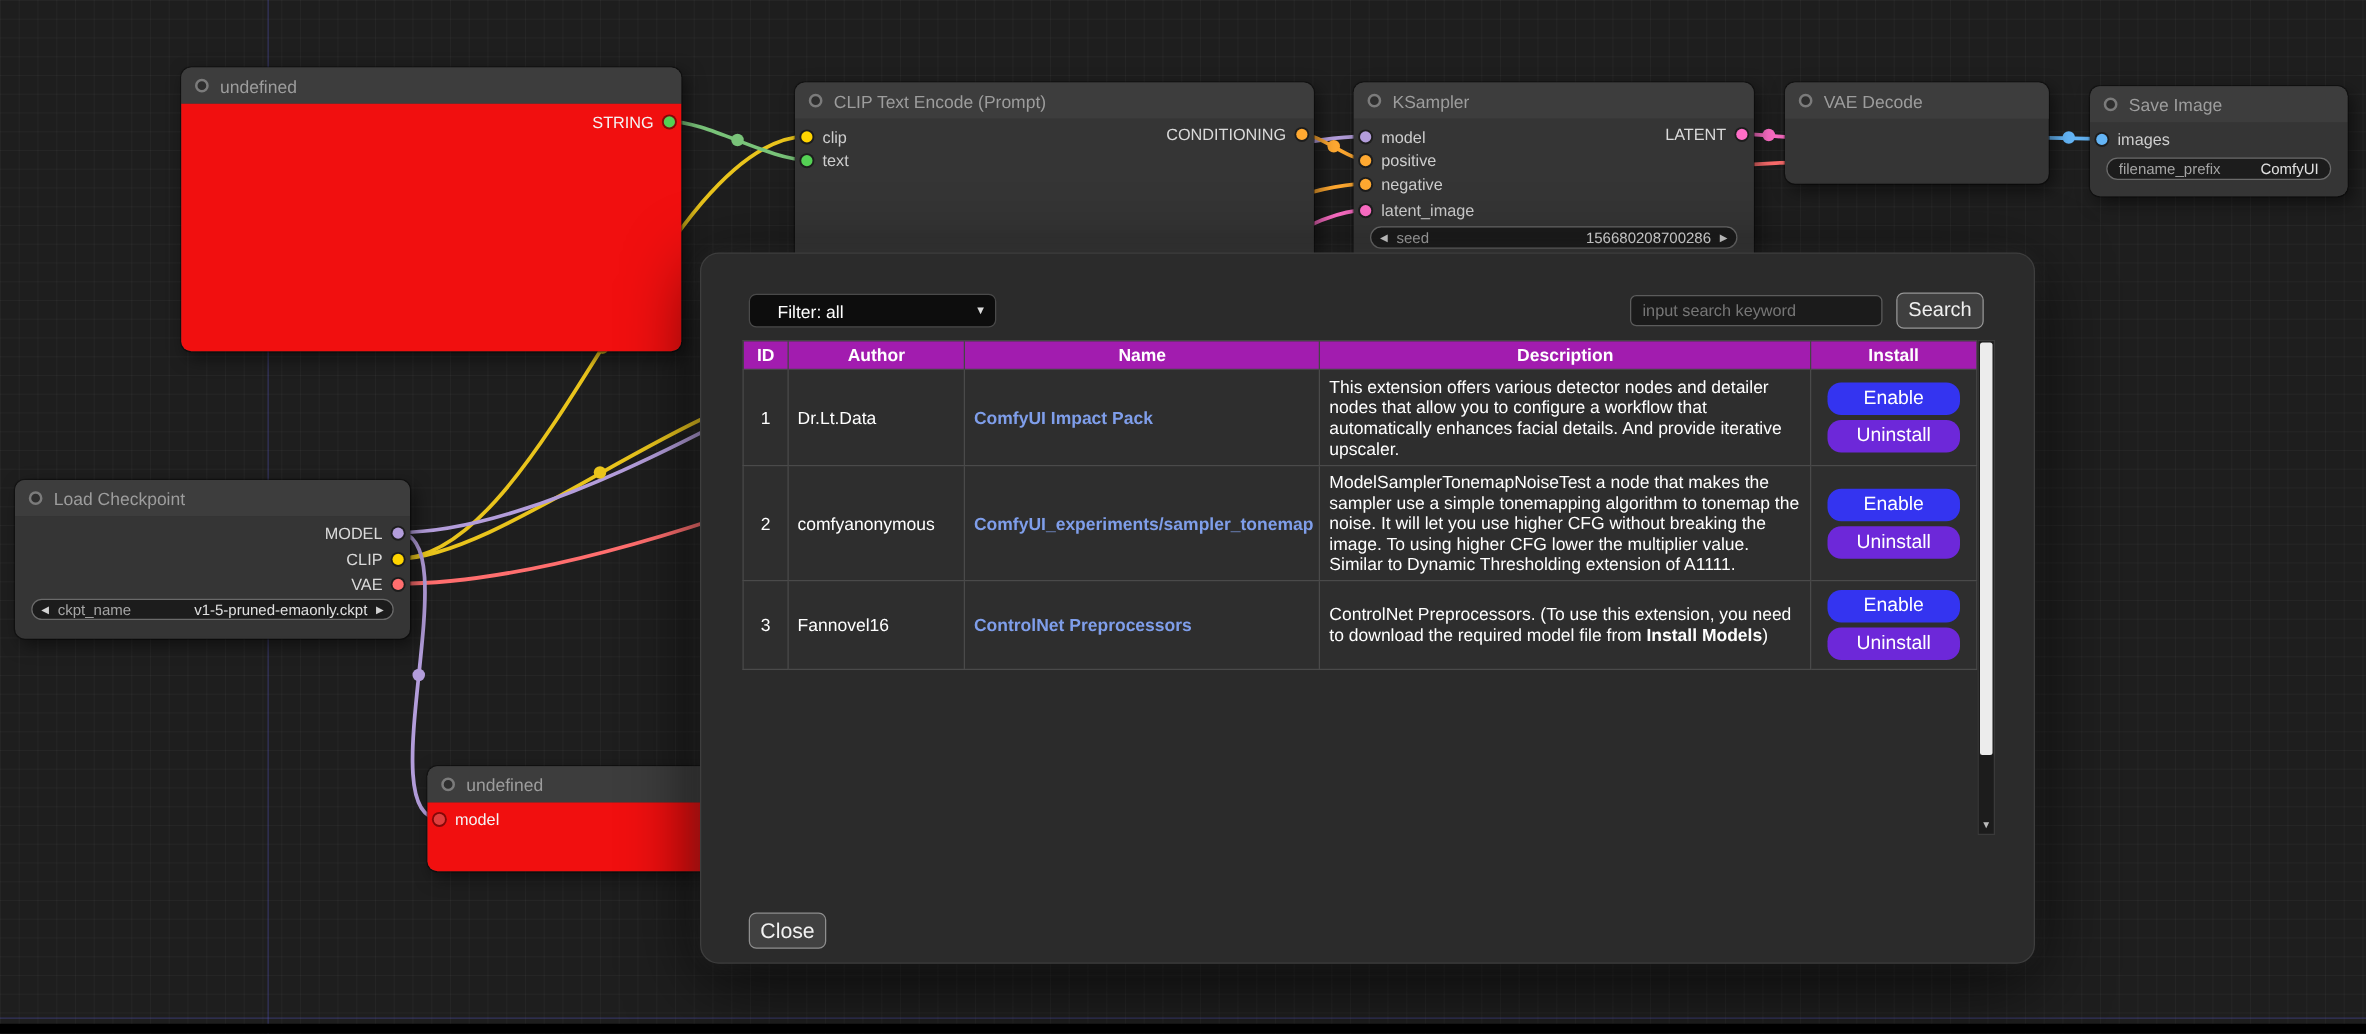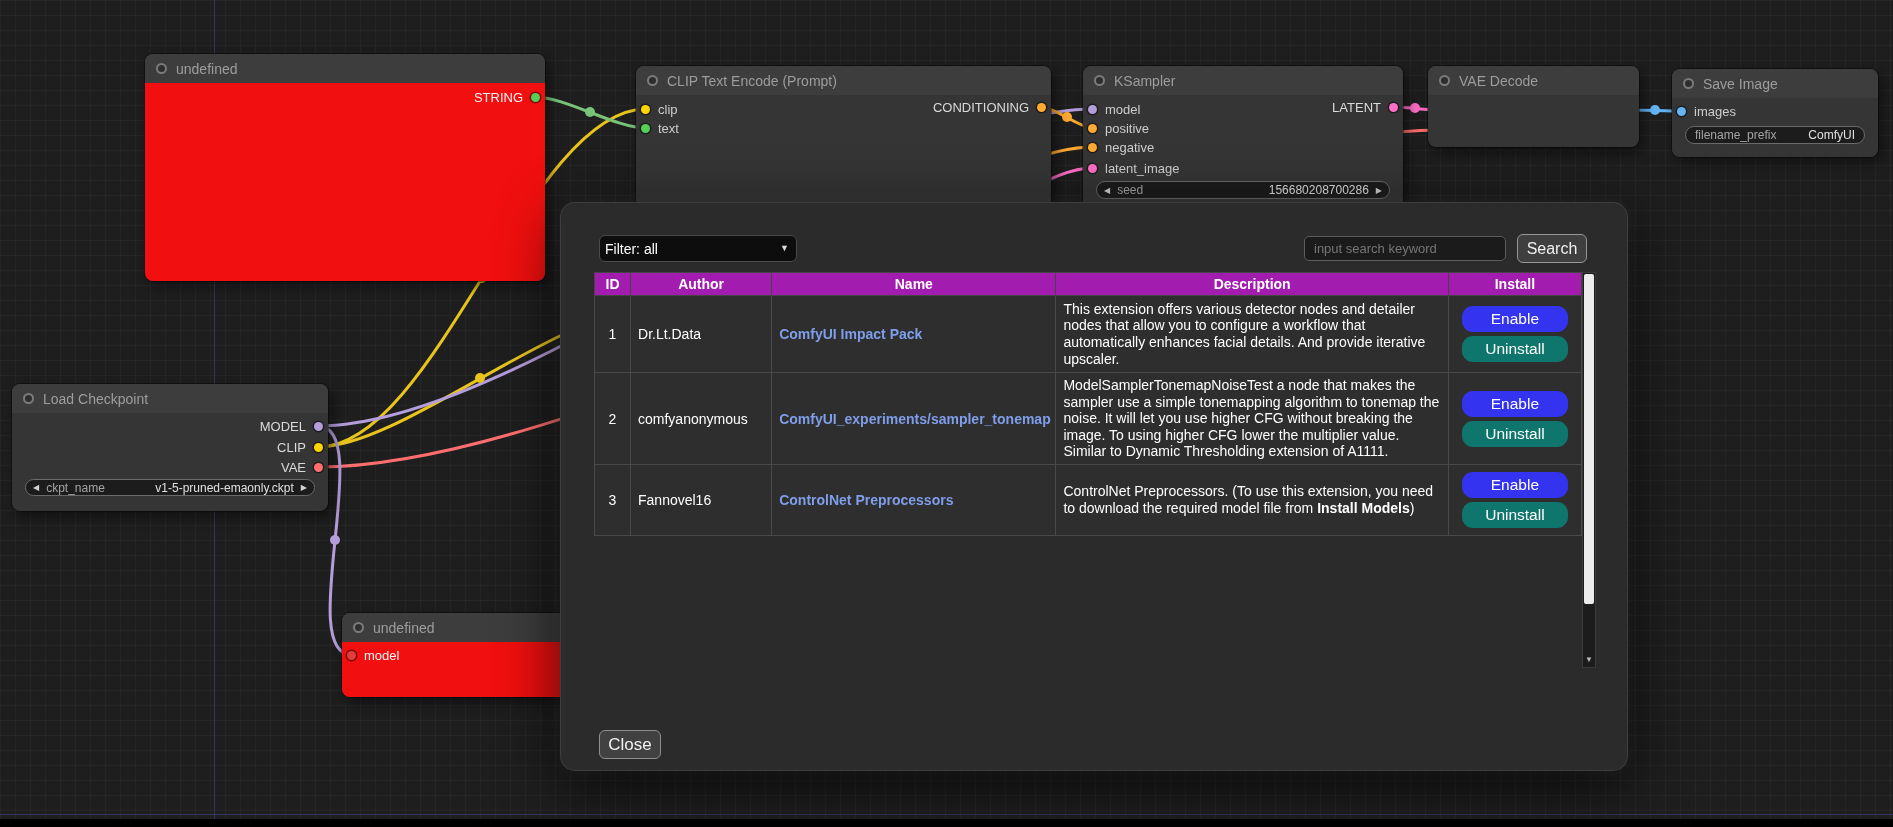--- a/index.html
+++ b/index.html
@@ -46,39 +46,39 @@
   .widget .wvalue{margin-left:auto;margin-right:7px;color:#e0e0e0;}
   .widget.noarrows .wlabel{margin-left:2px;}
   .widget.noarrows .wvalue{margin-right:2px;}
 
   
   .manager{position:absolute;left:561px;top:203px;width:1066px;height:567px;background:#2b2b2b;
            border-radius:14px;color:#fff;z-index:10;
            box-shadow:0 0 0 1px #3e3e3e, 0 0 22px rgba(255,255,255,.06), 0 14px 60px rgba(0,0,0,.75);}
   .mgr-filter-wrap{position:absolute;left:38px;top:32px;width:198px;height:27px;}
   .mgr-filter{width:100%;height:100%;background:#0d0d0d;color:#fff;border:1px solid #4a4a4a;border-radius:6px;
-              font-size:14px;padding:0 22px 0 5px;-webkit-appearance:none;appearance:none;font-family:inherit;}
+              font-size:14px;padding:0 22px 0 22px;-webkit-appearance:none;appearance:none;font-family:inherit;}
   .mgr-caret{position:absolute;right:8px;top:8px;font-size:9px;color:#ddd;pointer-events:none;}
   .mgr-search{position:absolute;right:121px;top:33px;width:202px;height:25px;background:#1b1b1b;border:1px solid #5c5c5c;
               border-radius:5px;color:#ddd;font-size:13px;padding:0 9px;box-sizing:border-box;font-family:inherit;}
   .mgr-search::placeholder{color:#767676;}
   .mgr-search-btn{position:absolute;right:40px;top:31px;width:70px;height:29px;background:#3f3f3f;border:1px solid #979797;
                   border-radius:6px;color:#f0f0f0;font-size:16px;cursor:pointer;font-family:Liberation Sans, sans-serif;}
   .mgr-table{position:absolute;left:33px;top:69px;width:988px;border-collapse:collapse;table-layout:fixed;}
   .mgr-table th{background:#a21caf;color:#fff;font-weight:bold;font-size:14px;border:1px solid #454545;padding:3px;height:16px;}
   .mgr-table td{border:1px solid #4a4a4a;font-size:14px;background:#2e2e2e;padding:3px 7px;vertical-align:middle;color:#fff;}
   tr.r0{height:77px}tr.r1{height:92px}tr.r2{height:66px}
   .c-id{text-align:center;}
   .c-name a{color:#7f9eea;font-weight:bold;text-decoration:none;cursor:pointer;}
   .c-desc{font-size:13px;line-height:1.18;padding:2px 7px;}
   .c-install{text-align:center;padding:2px;}
   .c-install button{display:block;width:106px;height:26px;margin:4px auto;border:none;border-radius:11px;
                     color:#fff;font-size:15.5px;cursor:pointer;font-family:inherit;}
   .btn-enable{background:#3434f0;}
-  .btn-uninstall{background:#0f766e;}
+  .btn-uninstall{background:#6d28d9;}
   .mgr-scroll{position:absolute;left:1021px;top:69px;width:14px;height:396px;background:#1c1c1c;border:1px solid #3a3a3a;box-sizing:border-box;}
   .mgr-thumb{position:absolute;left:1px;top:1px;width:10px;height:330px;background:#ececec;border-radius:2px;}
   .mgr-scroll-arrow{position:absolute;bottom:0;left:0;width:12px;height:14px;color:#bbb;font-size:8px;text-align:center;line-height:14px;}
   .mgr-close{position:absolute;left:38px;top:527px;width:62px;height:29px;background:#414141;border:1px solid #8f8f8f;
              border-radius:6px;color:#f2f2f2;font-size:17px;cursor:pointer;font-family:inherit;}
 </style>
 </head>
 <body>
 
 <div id="stage">

